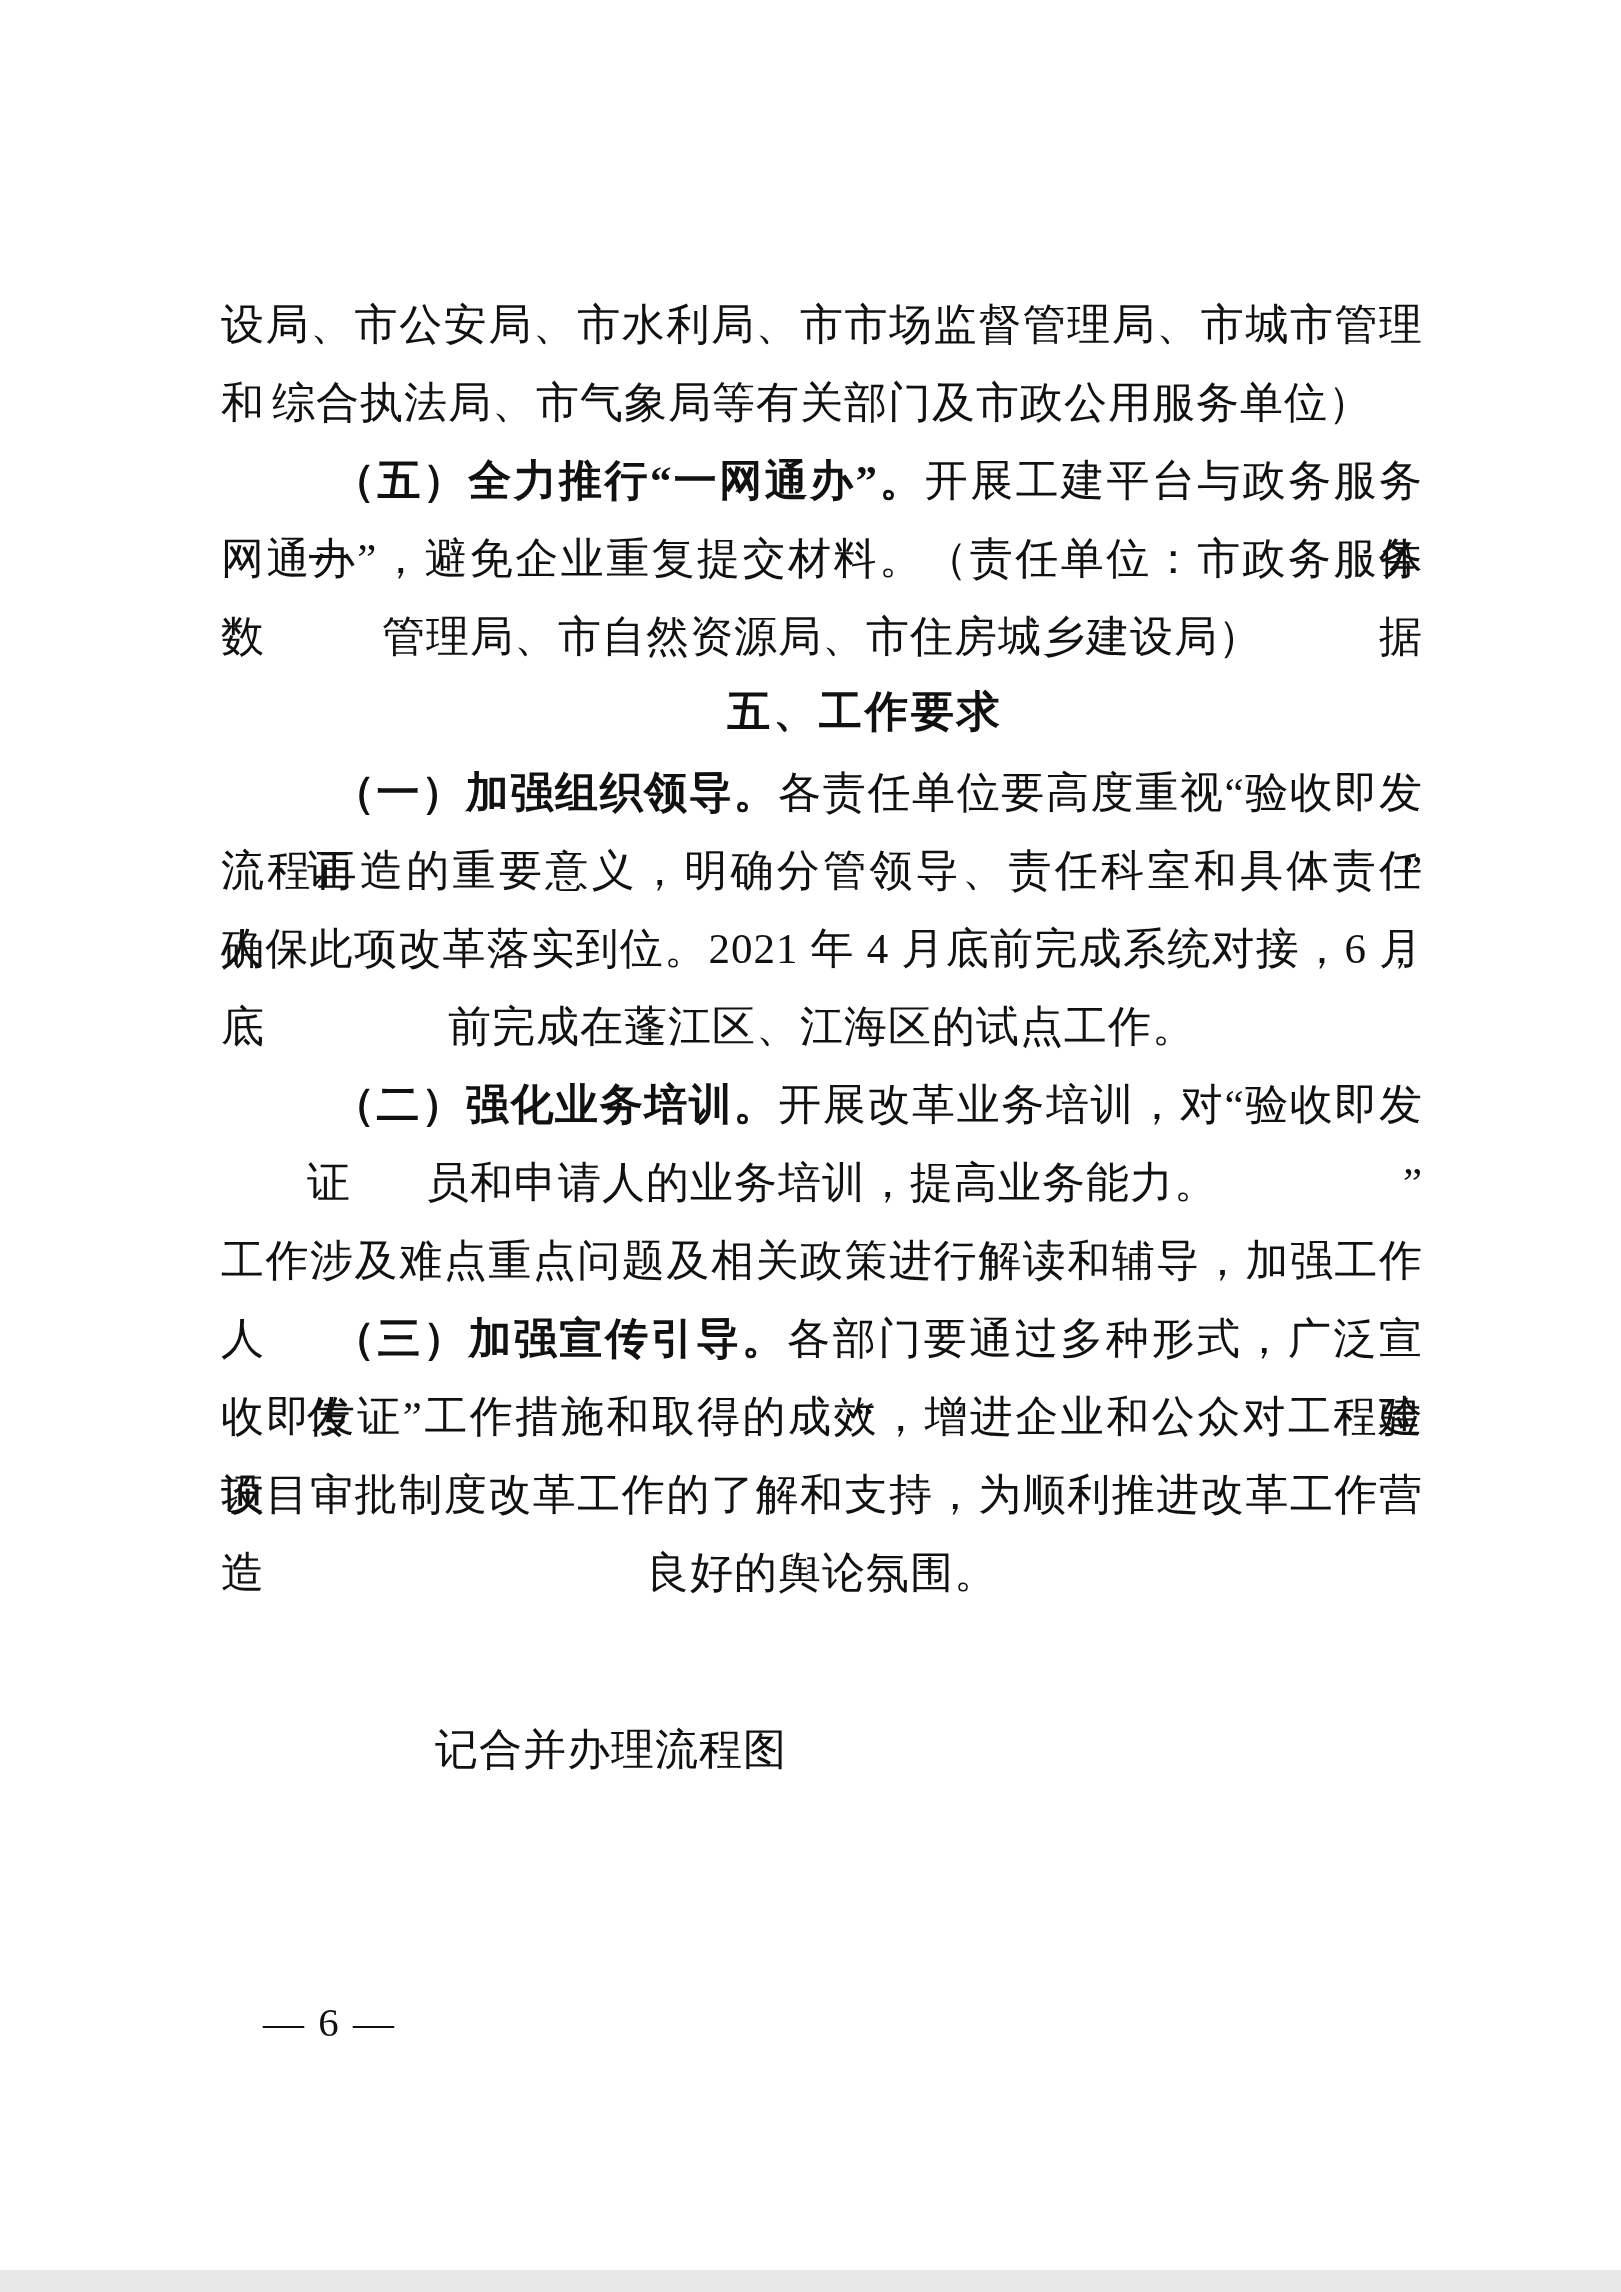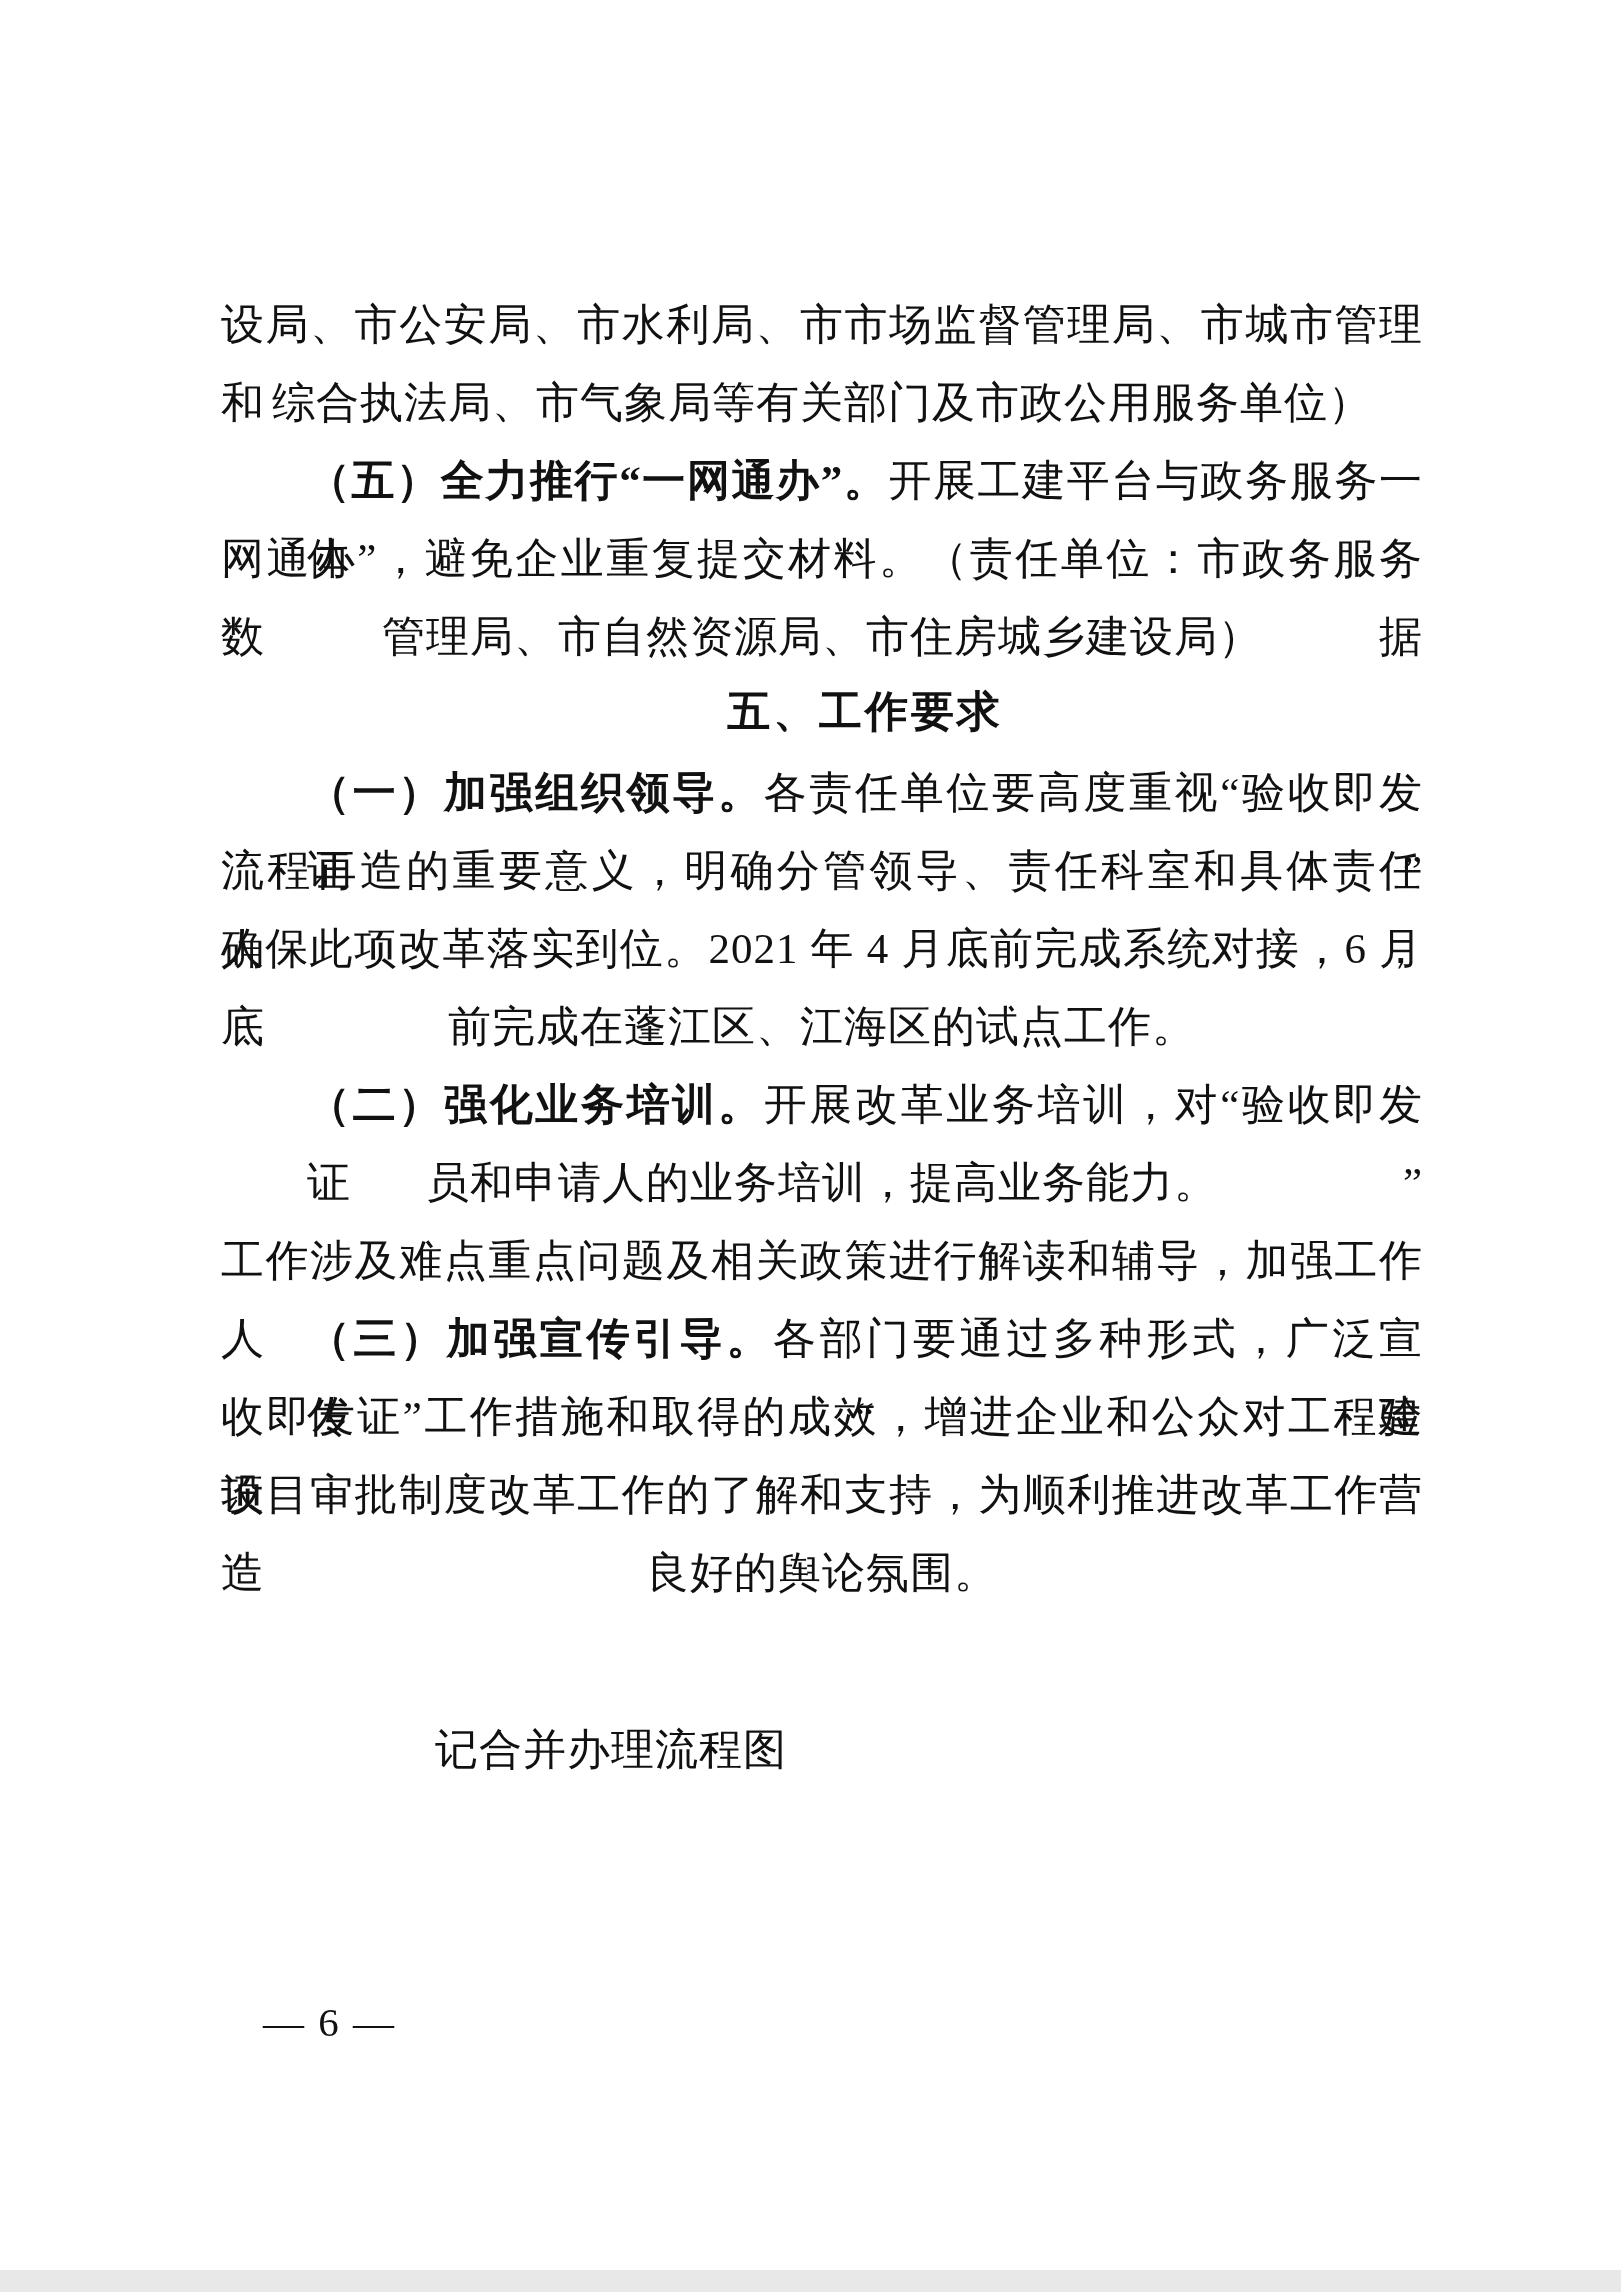--- a/index.html
+++ b/index.html
@@ -33,21 +33,21 @@
   }
   
   .line.j {
     white-space: normal;
     text-align: justify;
     text-align-last: justify;
     text-justify: inter-character;
   }
   
   .ind { padding-left: 86px; }
-  .lead { font-weight: bold; }
+  .lead { font-weight: bold; margin-left: 25px; }
   .heading {
     font-weight: bold;
     font-family: Liberation Mono, monospace;
     letter-spacing: 2.9px;
   }
   .spacer { height: 96px; }
   .att-line {
     height: 83px;
     line-height: 83px;
     font-size: 43px;

